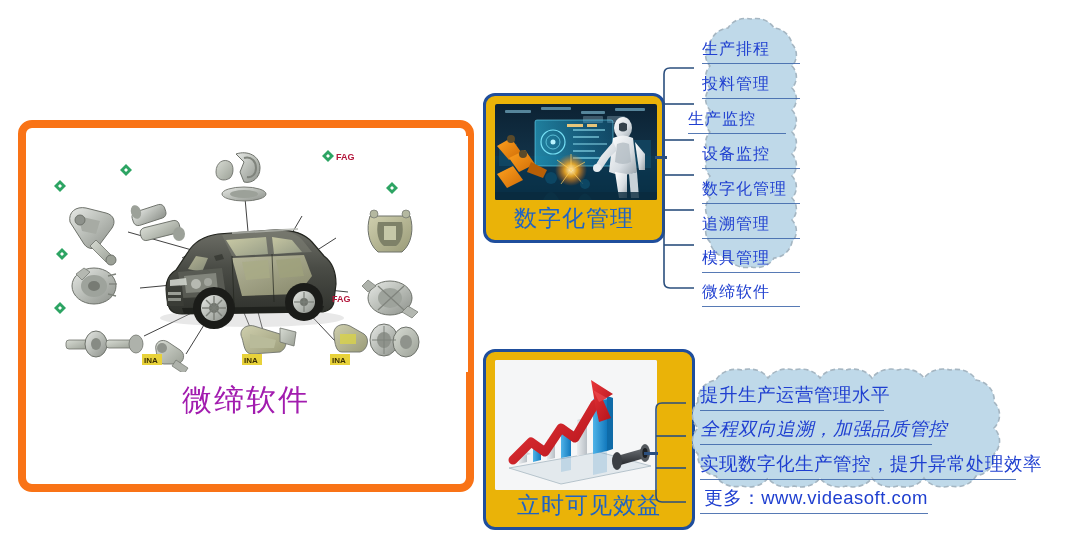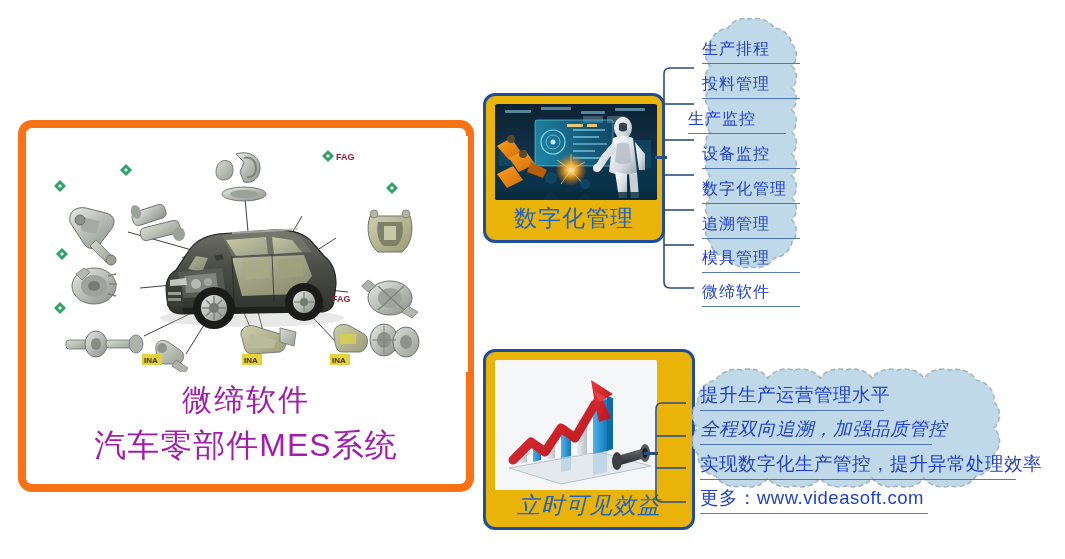--- a/index.html
+++ b/index.html
@@ -26,21 +26,21 @@
   }
   #panel-title .t1{display:block;font-size:30px;letter-spacing:2px;}
   #panel-title .t2{display:block;font-size:32px;letter-spacing:1px;margin-top:4px;}
 
   
   .mid-box{
     position:absolute;border:3px solid #1f4e9c;border-radius:12px;
     background:#eab308;box-sizing:border-box;
   }
   #box-digital{left:483px;top:93px;width:182px;height:150px;}
-  #box-benefit{left:483px;top:349px;width:212px;height:181px;font-style:italic;}
+  #box-benefit{left:483px;top:349px;width:212px;height:181px;}
   .mid-img{position:absolute;left:9px;top:8px;border-radius:2px;overflow:hidden;}
   #box-digital .mid-img{width:162px;height:96px;}
   #box-benefit .mid-img{width:162px;height:130px;background:#f4f4f4;}
   .mid-label{
     position:absolute;left:0;right:0;bottom:6px;text-align:center;
     color:#1f63c4;font-size:23px;letter-spacing:1px;
   }
 
   
   .bracket{position:absolute;}
@@ -51,21 +51,21 @@
   .cloud-items{position:absolute;left:0;top:0;right:0;bottom:0;}
   .c-item{position:absolute;color:#1f3fd0;white-space:nowrap;}
   .c-item .u{
     position:absolute;left:0;right:0;bottom:-4px;height:1px;background:#3a63a8;opacity:.85;
   }
 
   #cloud-top{left:676px;top:14px;width:150px;height:292px;}
   #cloud-top .c-item{font-size:16px;letter-spacing:1px;}
 
   #cloud-bottom{left:668px;top:356px;width:394px;height:170px;}
-  #cloud-bottom .c-item{font-size:18.5px;letter-spacing:.5px;}
+  #cloud-bottom .c-item{font-size:18.5px;letter-spacing:.5px;text-align:right;}
 </style>
 </head>
 <body>
 
 <div class="stage">
 
   <div id="main-panel">
 
     <div id="car-figure">
       <svg width="432" height="236" viewBox="0 0 432 236">
@@ -292,21 +292,20 @@
         </g>
         <g>
           <rect x="294" y="218" width="20" height="11" fill="#e8d23a"></rect>
           <text x="296" y="227" font-family="Liberation Sans, sans-serif" font-size="8" font-weight="bold" fill="#3b3000">INA</text>
         </g>
       </svg>
     </div>
 
     <div id="panel-title">
       <span class="t1">微缔软件</span>
-      <span class="t2">汽车零部件MES系统</span>
     </div>
   </div>
 
   <div id="box-digital" class="mid-box">
     <div class="mid-img">
       <svg width="162" height="96" viewBox="0 0 162 96">
         <defs>
           <linearGradient id="fbg" x1="0" y1="0" x2="0" y2="1">
             <stop offset="0" stop-color="#0c2233"></stop>
             <stop offset="0.55" stop-color="#123248"></stop>

